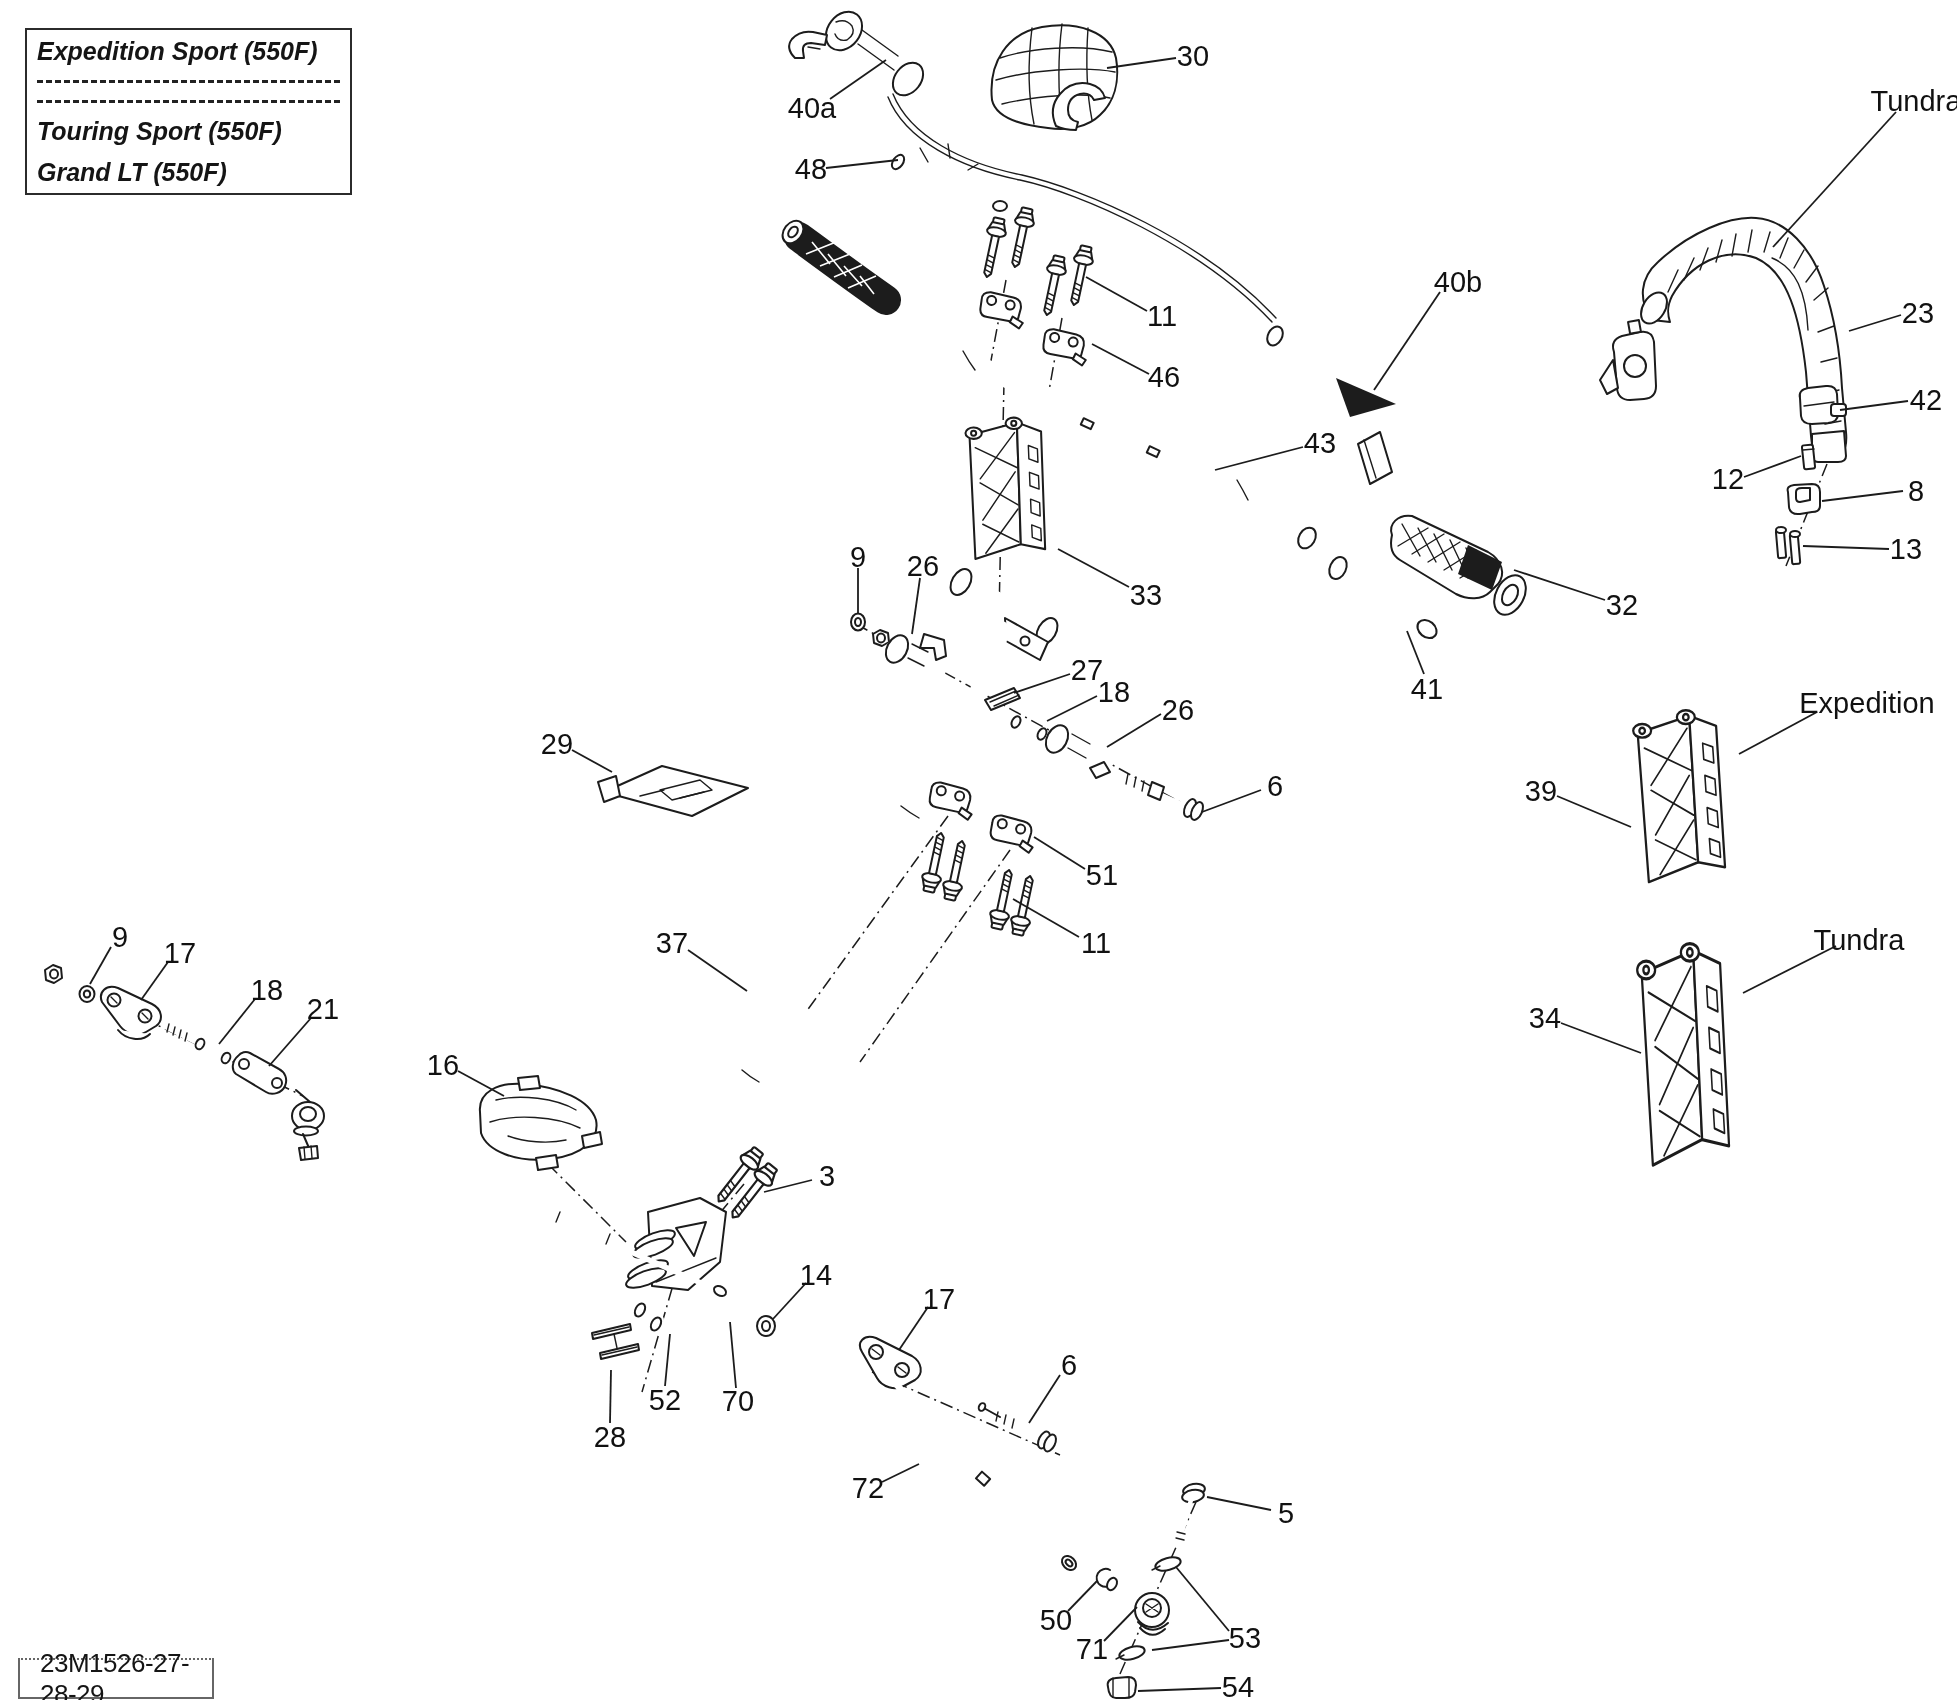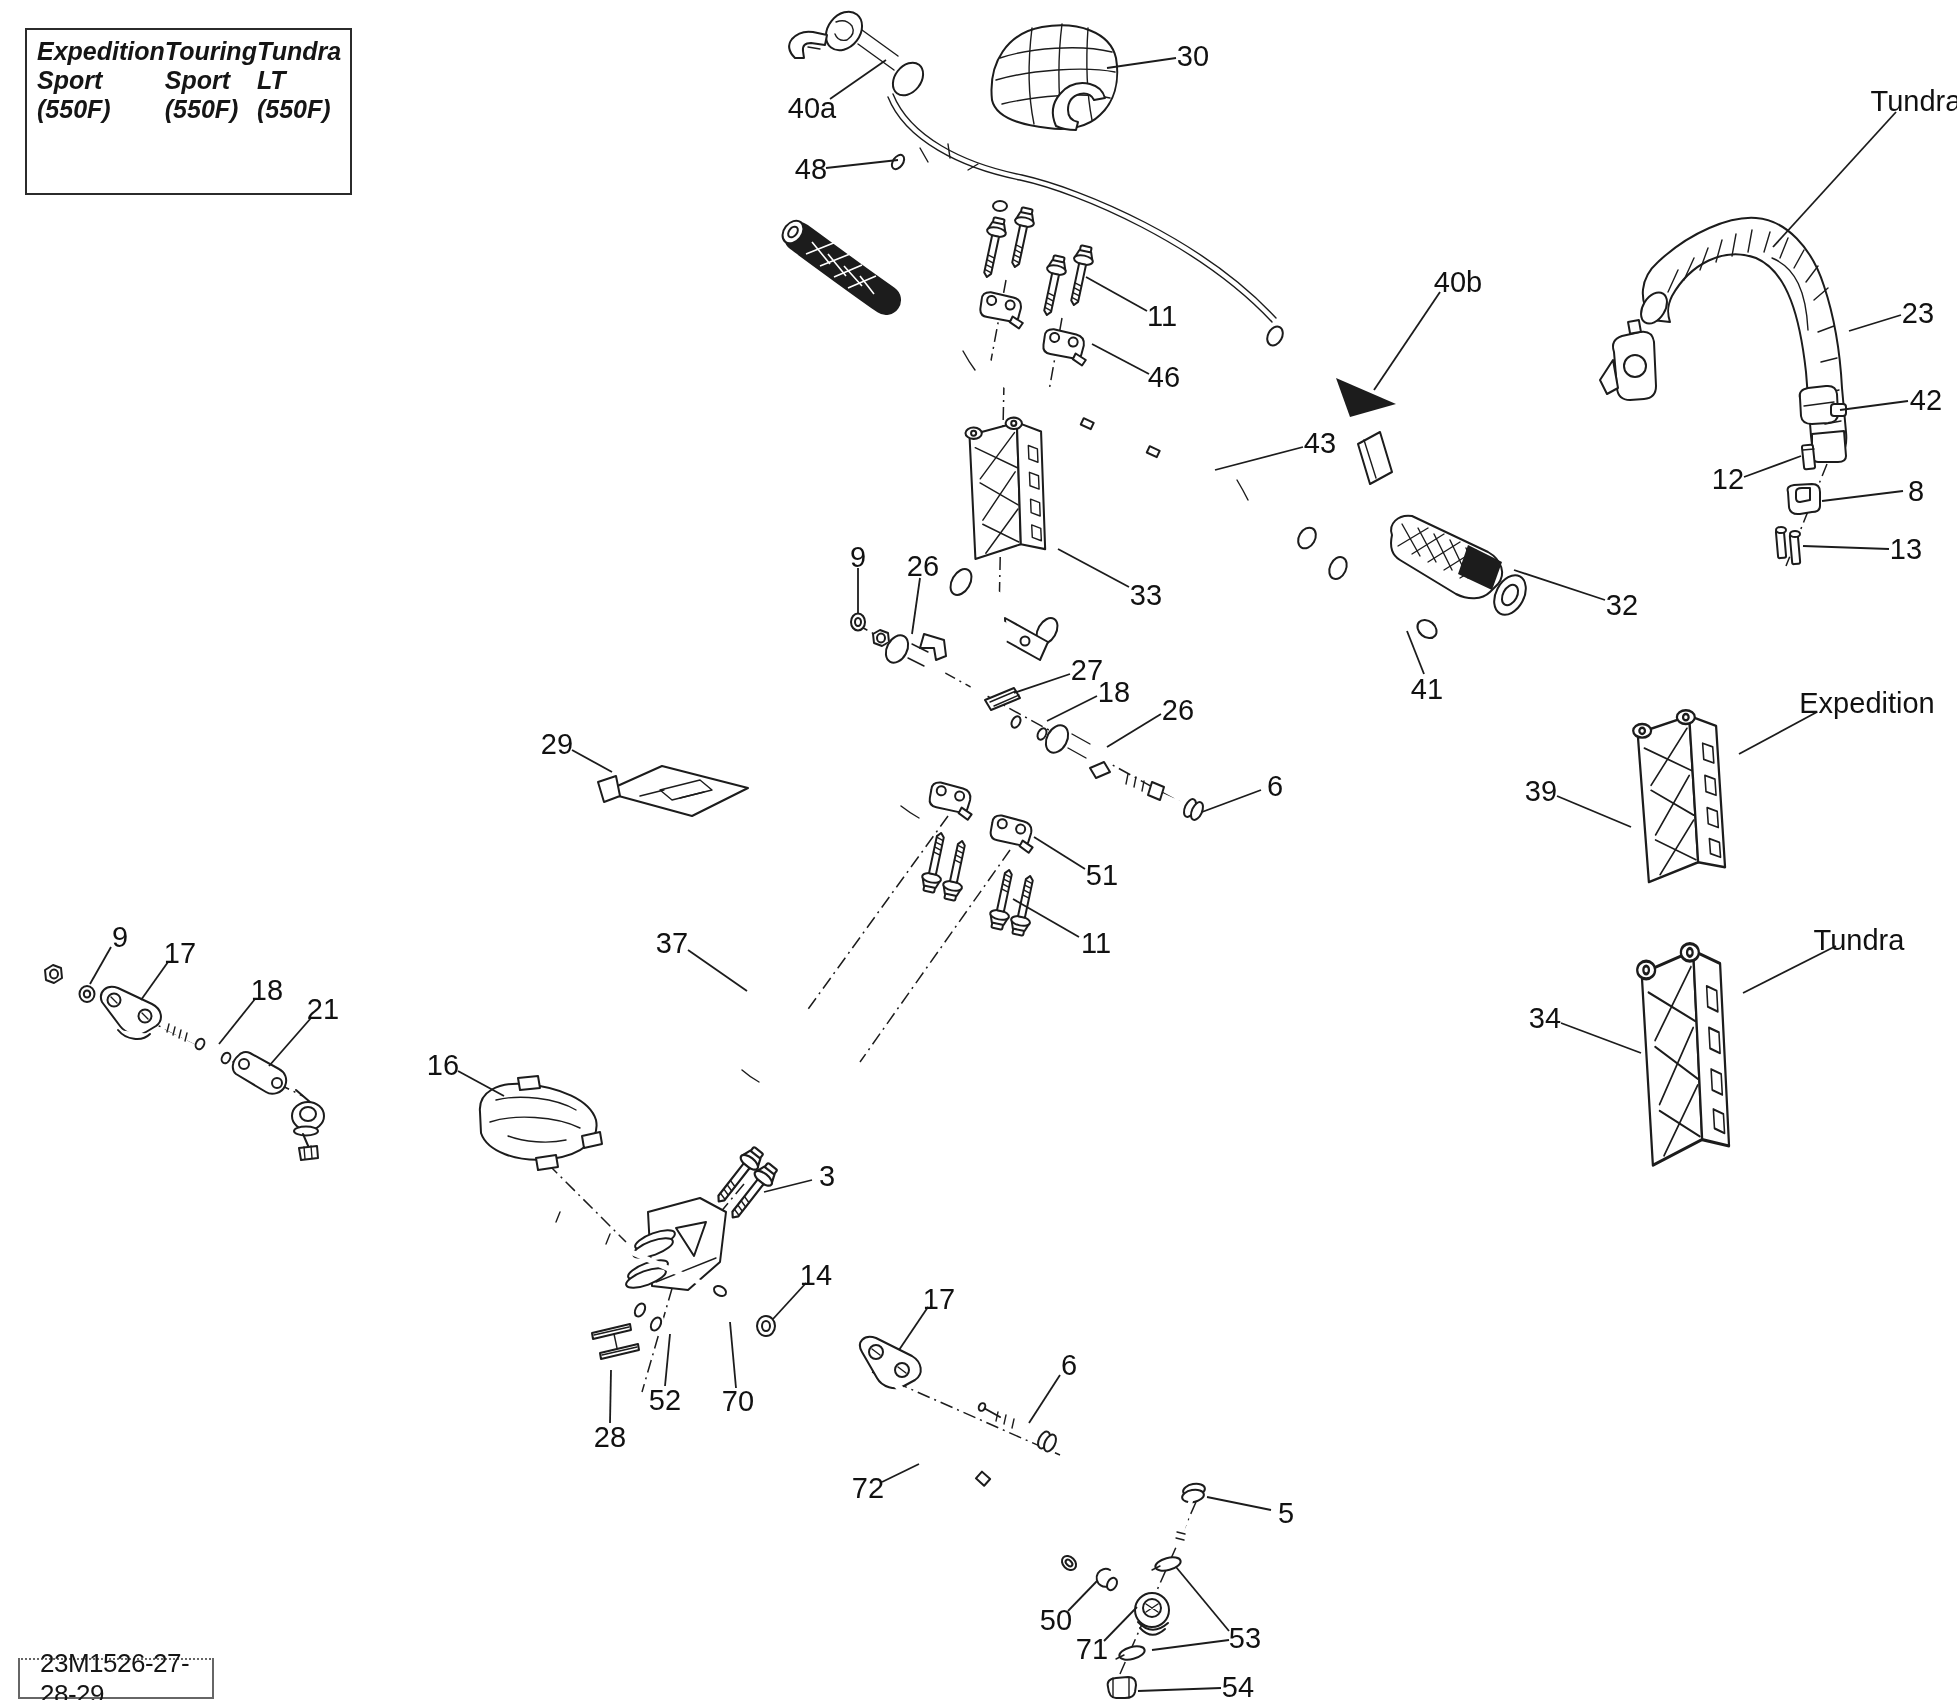--- a/index.html
+++ b/index.html
@@ -1,20 +1,20 @@
 <!DOCTYPE html>
 <html><head>
 <meta charset="utf-8">
 <style>
   html,body{margin:0;padding:0;background:#9a9a9a;}
   .page{position:relative;width:1957px;height:1700px;background:#fff;overflow:hidden;
         font-family:"Liberation Sans",sans-serif;color:#111;}
   .page svg{position:absolute;left:0;top:0;}
   .model-box{position:absolute;left:25px;top:28px;width:327px;height:167px;border:2px solid #2b2b2b;
-             box-sizing:border-box;padding:7px 10px 6px 10px;display:flex;flex-direction:row;
+             box-sizing:border-box;padding:7px 10px 6px 10px;display:flex;flex-direction:column;
              justify-content:space-between;font:italic 600 25px/1.15 "Liberation Sans",sans-serif;color:#151515;}
   .model-sep{height:0;border-top:3px dashed #222;margin:2px 0;}
   .code-box{position:absolute;left:18px;top:1658px;width:196px;height:41px;border:2px solid #666;
             border-top-style:dotted;box-sizing:border-box;display:flex;align-items:center;
             padding-left:20px;font:26px "Liberation Sans",sans-serif;color:#151515;letter-spacing:-0.5px;}
   
   .ink{stroke:#1c1c1c;fill:none;stroke-width:2;stroke-linecap:round;stroke-linejoin:round;}
   .fw{fill:#ffffff;}
   .fd{fill:#1c1c1c;stroke:none;}
   .thin{stroke-width:1.4;}
@@ -25,21 +25,21 @@
 </head>
 <body>
 
 <div class="page">
 
   <div class="model-box">
     <div>Expedition Sport (550F)</div>
     <div class="model-sep"></div>
     <div class="model-sep"></div>
     <div>Touring Sport (550F)</div>
-    <div>Tundra LT (550F)</div>
+    <div>Grand LT (550F)</div>
   </div>
 
   <div class="code-box">
     <span>23M1526-27-28-29</span>
   </div>
 
   <svg width="1957" height="1700" viewBox="0 0 1957 1700">
     <defs>
       <g id="bolt">
         <rect class="ink fw" x="-5.5" y="-16" width="11" height="6" rx="1.5"></rect>

